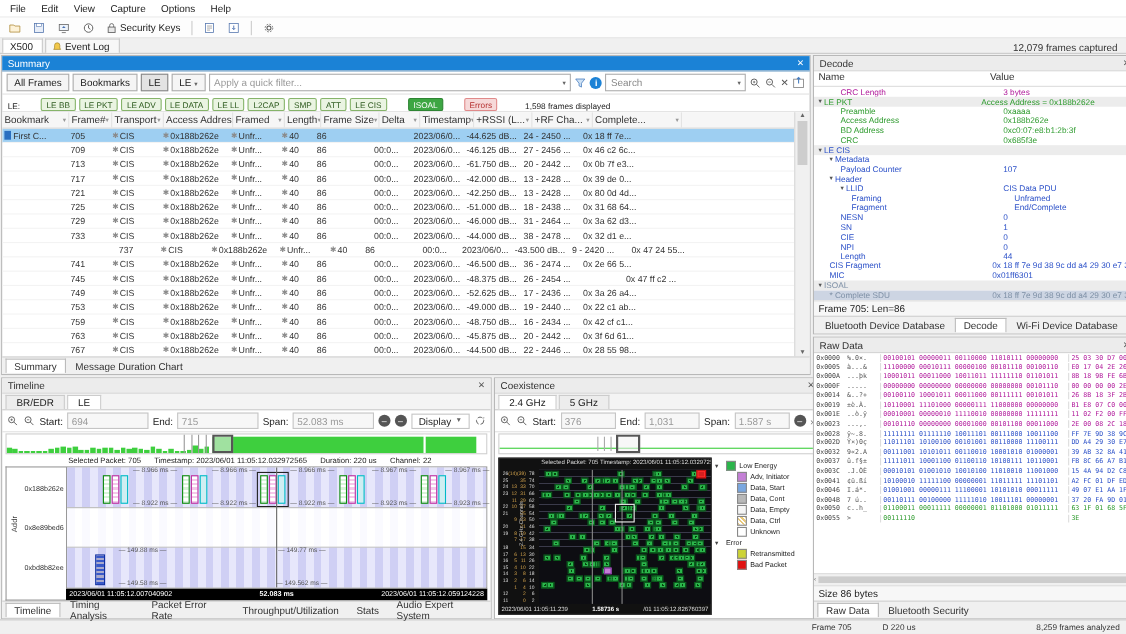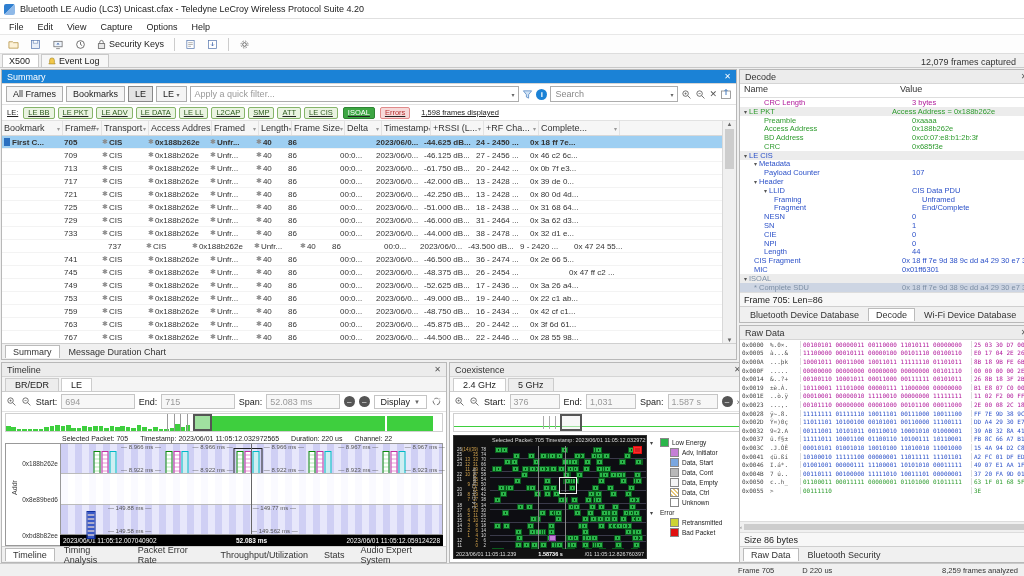--- a/index.html
+++ b/index.html
@@ -32,34 +32,34 @@
 
   
   .sumbar{height:20px;display:flex;align-items:center;gap:3px;padding:0 4px;border-bottom:1px solid #e2e2e2;}
   .vbtn{border:1px solid #adadad;background:#f5f5f5;padding:2px 6px;}
   .vbtn.pressed{background:#e3e3e3;border-color:#888;}
   .qfilter{flex:1;height:14px;border:1px solid #adadad;background:#fff;display:flex;align-items:center;padding:0 4px;color:#999;}
   .qfilter .arr{margin-left:auto;color:#666;}
   .searchbox{width:118px;height:14px;border:1px solid #adadad;background:#fff;display:flex;align-items:center;padding:0 4px;color:#888;}
   .searchbox .arr{margin-left:auto;color:#666;}
   .icircle{width:11px;height:11px;border-radius:50%;background:#1b82d6;color:#fff;font-size:8px;font-weight:bold;display:flex;align-items:center;justify-content:center;}
-  .chiprow{height:15px;display:flex;align-items:center;gap:5px;padding:0 5px;border-bottom:1px solid #e2e2e2;font-size:7.5px;text-decoration:underline;}
+  .chiprow{height:15px;display:flex;align-items:flex-end;gap:19px;padding:0 5px;border-bottom:1px solid #e2e2e2;font-size:7.5px;}
   .chip{border:1px solid #86b46a;background:#eaf4e2;color:#2d5a1e;padding:0.5px 4px;border-radius:2px;}
   .chip.solid{background:#3da643;border-color:#2e8533;color:#fff;}
   .chip.err{background:#f6d9d9;border-color:#e08a8a;color:#b53030;}
   .framesdisp{margin-left:6px;color:#222;}
 
   
   .tablewrap{flex:1;display:flex;min-height:0;}
   .table{flex:1;display:flex;flex-direction:column;min-width:0;overflow:hidden;}
   .thead{height:14px;display:flex;background:#f6f6f6;border-bottom:1px solid #d8d8d8;color:#333;}
   .th{display:flex;align-items:center;padding:0 2px;border-right:1px solid #e3e3e3;overflow:hidden;white-space:nowrap;}
   .th .carr{margin-left:auto;color:#999;font-size:6px;}
   .trow{height:12px;display:flex;border-bottom:1px solid #f3f3f3;white-space:nowrap;}
-  .trow.sel{background:#9ecff2;font-weight:bold;}
+  .trow.sel{background:#9ecff2;}
   .td{padding:0 2px;overflow:hidden;display:flex;align-items:center;font-size:8px;color:#333;}
   .star{color:#8a8a8a;font-size:7px;margin-right:1px;}
   .bmicon{width:6px;height:8px;background:#2a6fc0;margin-right:2px;}
   .vscroll{width:13px;background:#f0f0f0;border-left:1px solid #d8d8d8;display:flex;flex-direction:column;align-items:center;font-size:6px;color:#666;}
   .vthumb{width:9px;height:40px;background:#cdcdcd;margin-top:2px;}
   .subtabs{height:15px;display:flex;align-items:center;background:#f0f0f0;border-top:1px solid #cfcfcf;padding-left:3px;gap:2px;}
   .stab{padding:1px 7px;color:#333;}
   .stab.active{background:#fff;border:1px solid #bbb;border-bottom:none;}
 
   
@@ -152,24 +152,20 @@
   .sb-delta{margin-left:28px;}
   .sb-analyzed{margin-left:auto;padding-right:6px;}
 
   svg{display:block;}
 </style>
 </head>
 <body>
 
 <div id="app">
 
-  <div class="titlebar">
-    <div class="appicon"></div>
-    <span>Bluetooth LE Audio (LC3) Unicast.cfax - Teledyne LeCroy Wireless Protocol Suite 4.20</span>
-  </div>
 
   <div class="menubar" id="menubar">
       <span>File</span>
       <span>Edit</span>
       <span>View</span>
       <span>Capture</span>
       <span>Options</span>
       <span>Help</span>
     </div>
 

